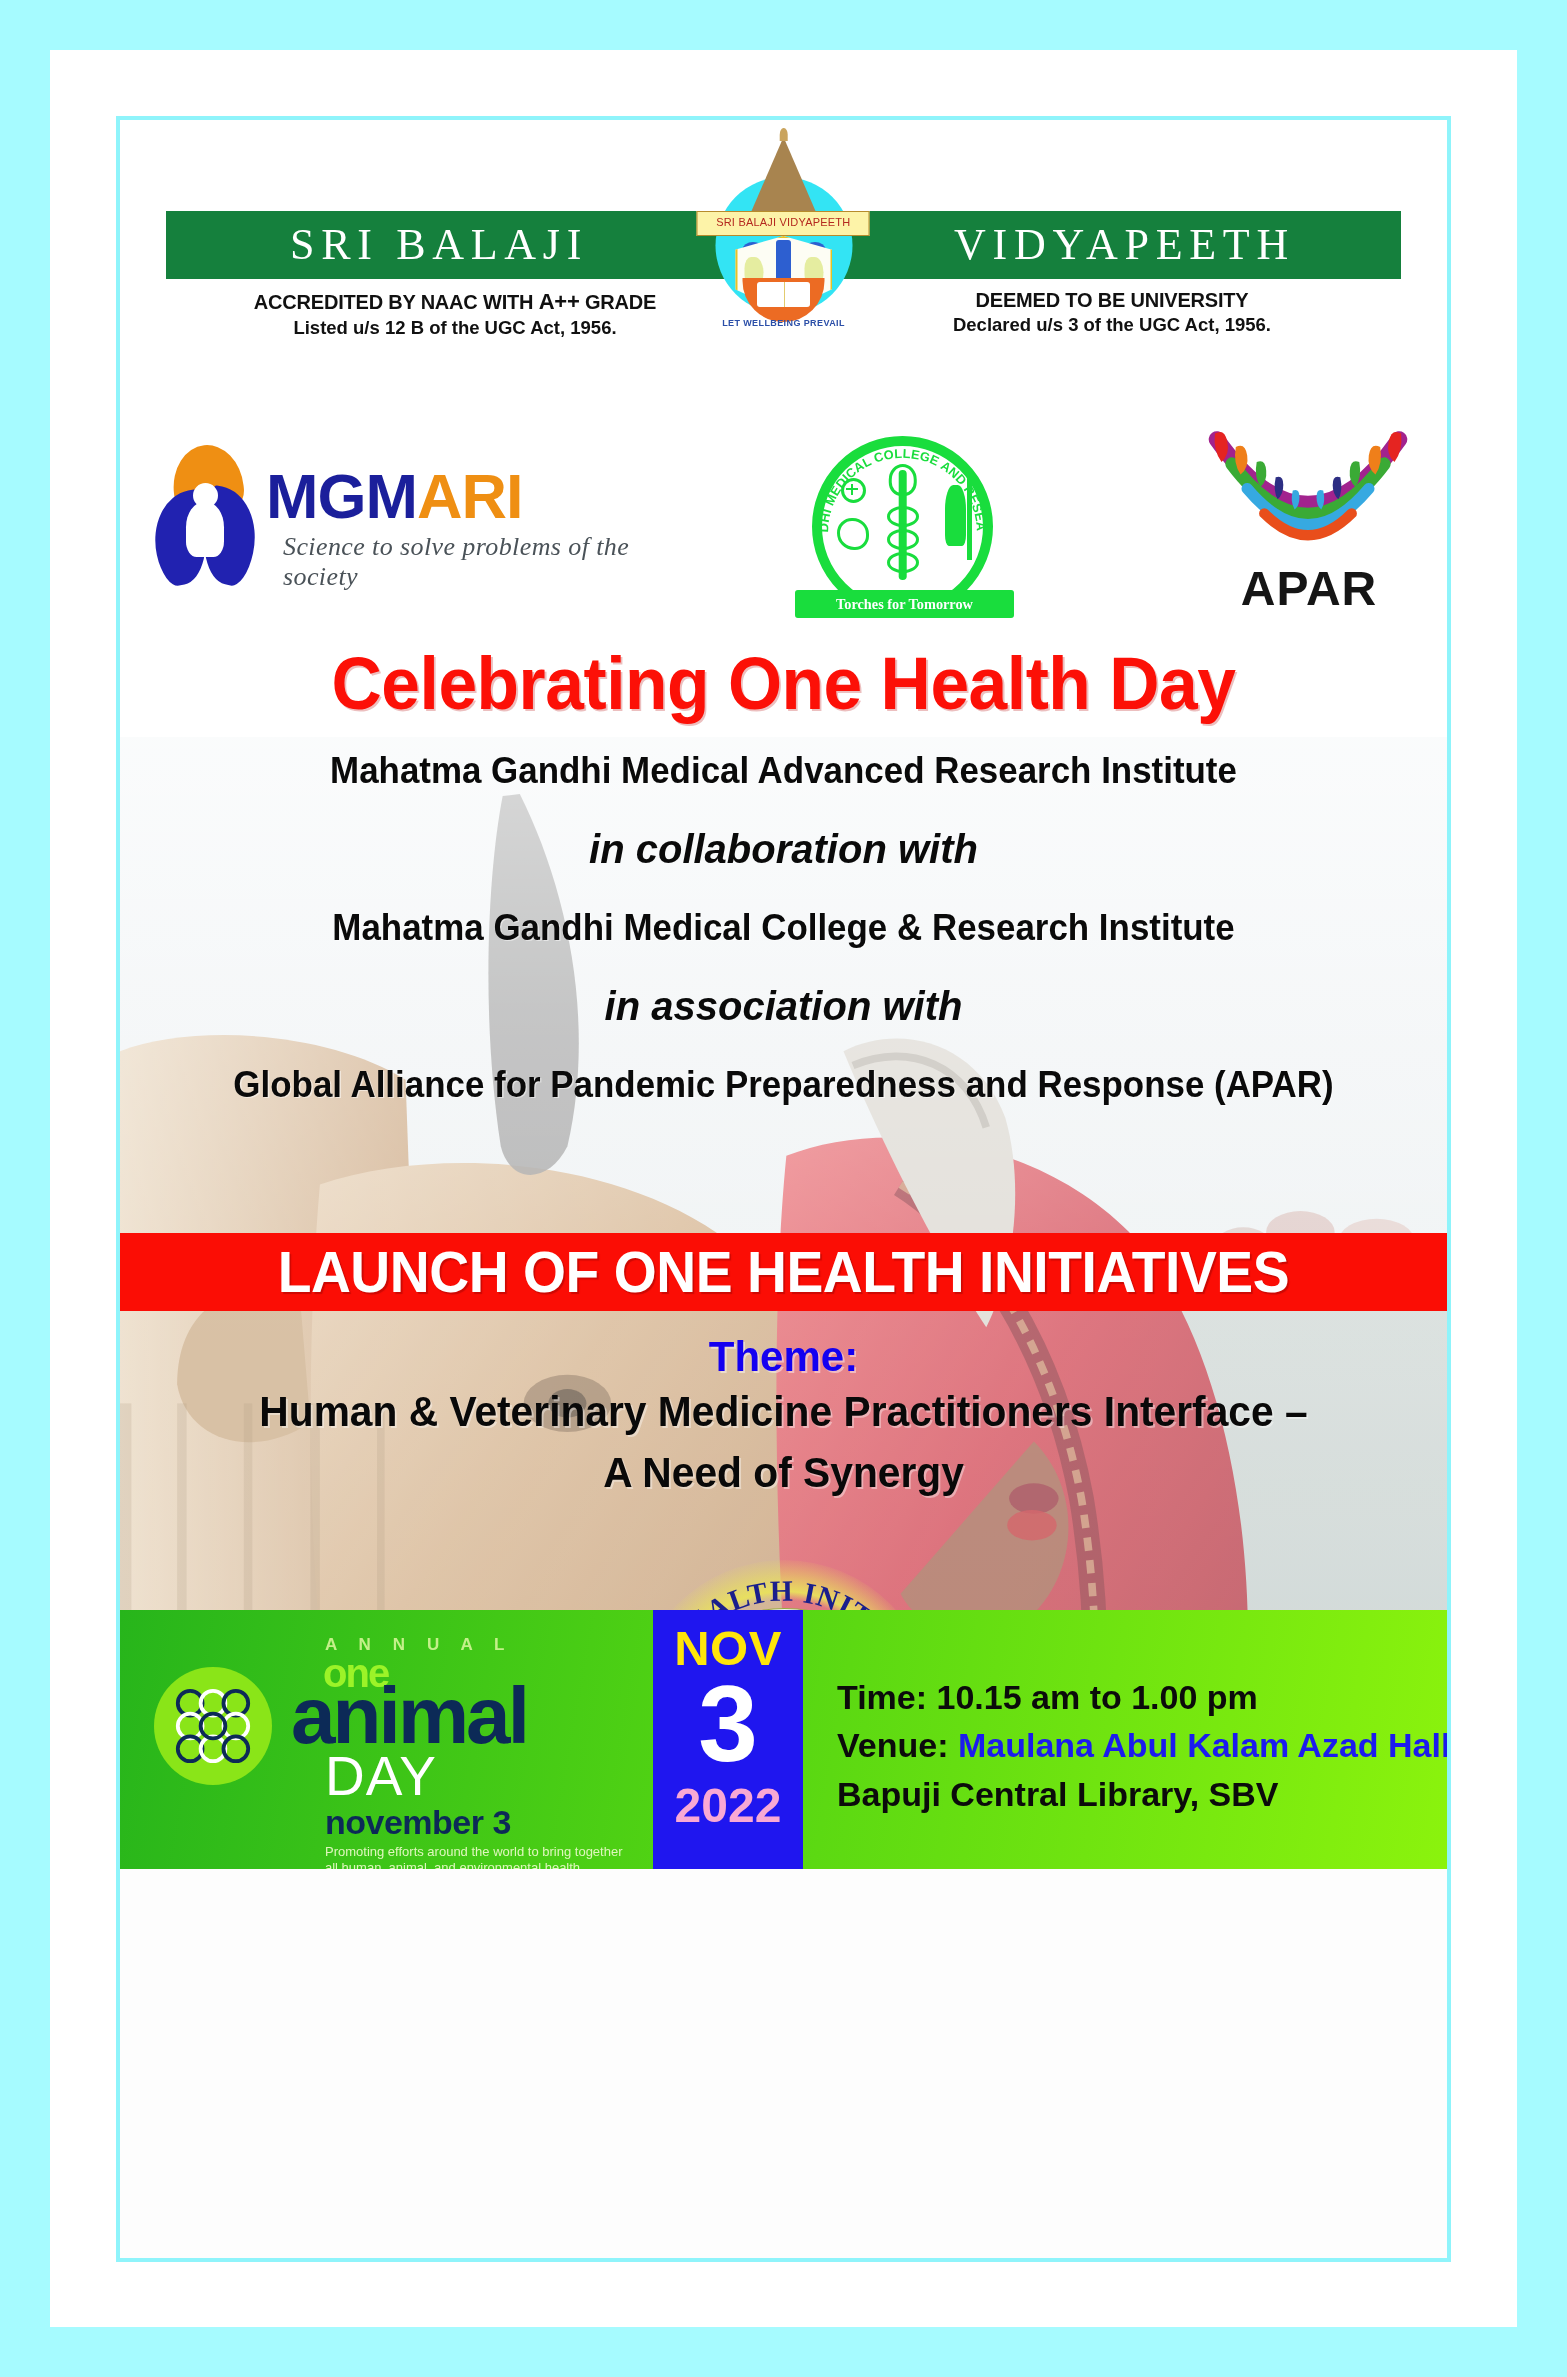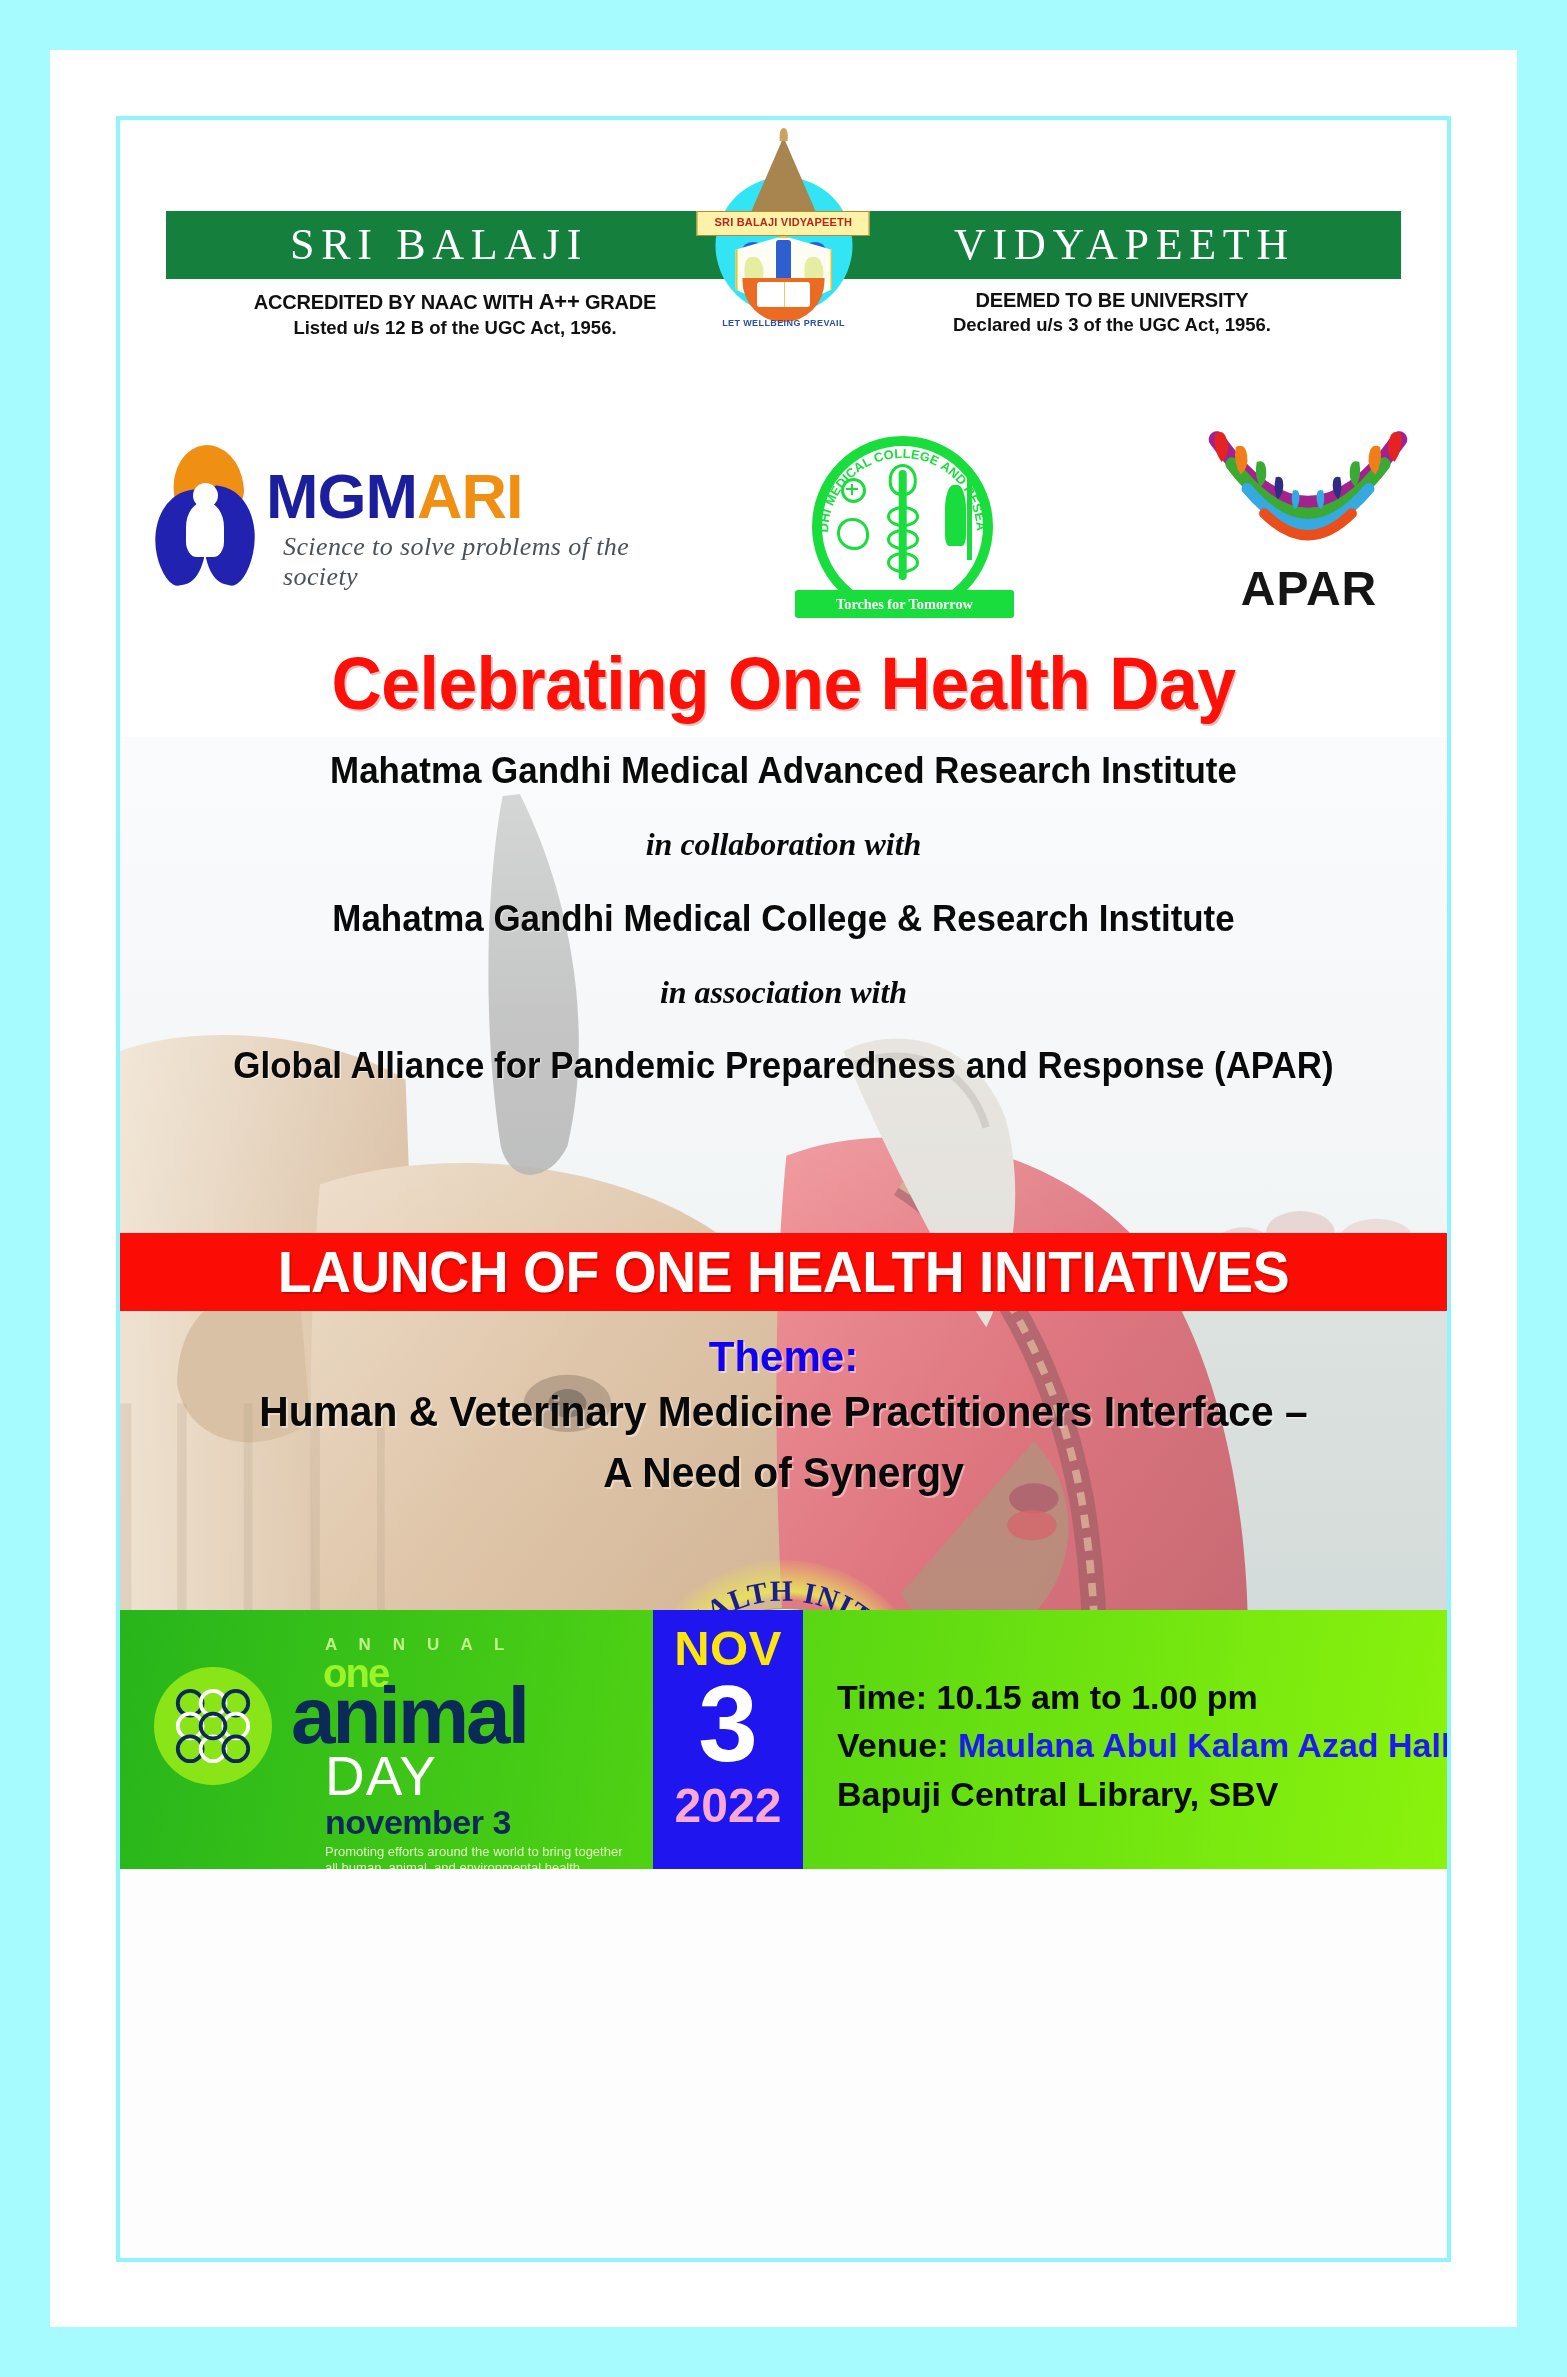--- a/index.html
+++ b/index.html
@@ -127,21 +127,21 @@
   }
   .sbv-ribbon {
     position: absolute;
     left: 3.8px; top: 74px;
     width: 173px; height: 25px;
     background: #fdf3a8;
     border: 1.9px solid #b78b2c;
     box-sizing: border-box;
     text-align: center;
     font-size: 11px;
-    font-weight: 700;
+    font-weight: 400;
     color: #b4281f;
     line-height: 21px;
     letter-spacing: 0.2px;
   }
   .sbv-shield {
     position: absolute;
     left: 42px; top: 99px;
     width: 97px; height: 76px;
     background: #fdfdf4;
     border: 2.9px solid #e8c227;
@@ -399,24 +399,24 @@
     font-size: 36px;
     font-weight: 700;
     color: #0a0a0a;
     margin: 0 0 0 0;
     line-height: 1.25;
     text-shadow: 1.4px 1.4px 0 rgba(255,255,255,0.5);
     font-family: "Liberation Sans Narrow", "Liberation Sans", sans-serif;
     transform: scaleX(0.97);
   }
   .org-conn {
-    font-family: Liberation Serif, serif;
+    font-family: Liberation Sans, sans-serif;
     font-style: italic;
     font-weight: 700;
-    font-size: 32px;
+    font-size: 40px;
     color: #0a0a0a;
     line-height: 1.2;
   }
   .org-sp { height: 32px; }
 
   .launch-banner {
     position: absolute;
     left: 0; right: 0;
     top: 496px;
     height: 78px;

